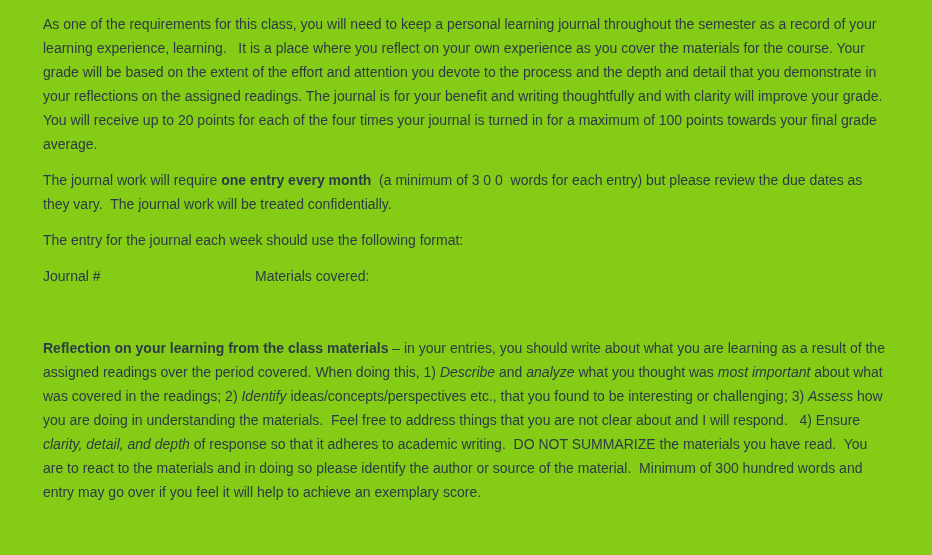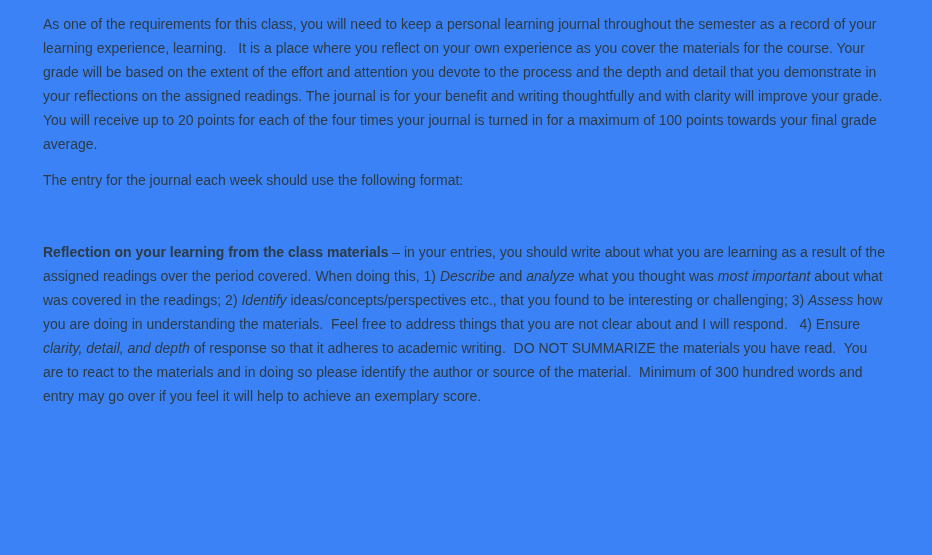--- a/index.html
+++ b/index.html
@@ -27,18 +27,20 @@
   .col-first {
     display: inline-block;
     width: 212px;
     white-space: pre;
   }
   .spacer { min-height: 24px; }
 </style>
 </head>
 <body style="background: rgb(255, 255, 255);">
 
-<div class="doc" id="doc-root" style="color: rgb(45, 59, 69); background: #3b82f6;">
+<div class="doc" id="doc-root" style="color: rgb(45, 59, 69); background: #84cc16;">
     <p><span>As one of the requirements for this class, you will need to keep a personal learning journal throughout the semester as a record of your learning experience, learning.   It is a place where you reflect on your own experience as you cover the materials for the course. Your grade will be based on the extent of the effort and attention you devote to the process and the depth and detail that you demonstrate in your reflections on the assigned readings. The journal is for your benefit and writing thoughtfully and with clarity will improve your grade. You will receive up to 20 points for each of the four times your journal is turned in for a maximum of 100 points towards your final grade average.</span></p>
+    <p><span>The journal work will require </span><span class="b">one entry every month</span><span>  (a minimum of 3 0 0  words for each entry) but please review the due dates as they vary.  The journal work will be treated confidentially.</span></p>
     <p><span>The entry for the journal each week should use the following format:</span></p>
+    <p><span class="col-first">Journal #</span><span>Materials covered:</span></p>
     <p class="spacer">&nbsp;</p>
     <p><span class="b">Reflection on your learning from the class materials</span><span> – in your entries, you should write about what you are learning as a result of the assigned readings over the period covered. When doing this, 1) </span><span class="i">Describe</span><span> and </span><span class="i">analyze</span><span> what you thought was </span><span class="i">most important</span><span> about what was covered in the readings; 2) </span><span class="i">Identify</span><span> ideas/concepts/perspectives etc., that you found to be interesting or challenging; 3) </span><span class="i">Assess</span><span> how you are doing in understanding the materials.  Feel free to address things that you are not clear about and I will respond.   4) Ensure </span><span class="i">clarity, detail, and depth</span><span> of response so that it adheres to academic writing.  DO NOT SUMMARIZE the materials you have read.  You are to react to the materials and in doing so please identify the author or source of the material.  Minimum of 300 hundred words and entry may go over if you feel it will help to achieve an exemplary score.</span></p>
   </div>
 
 </body></html>

